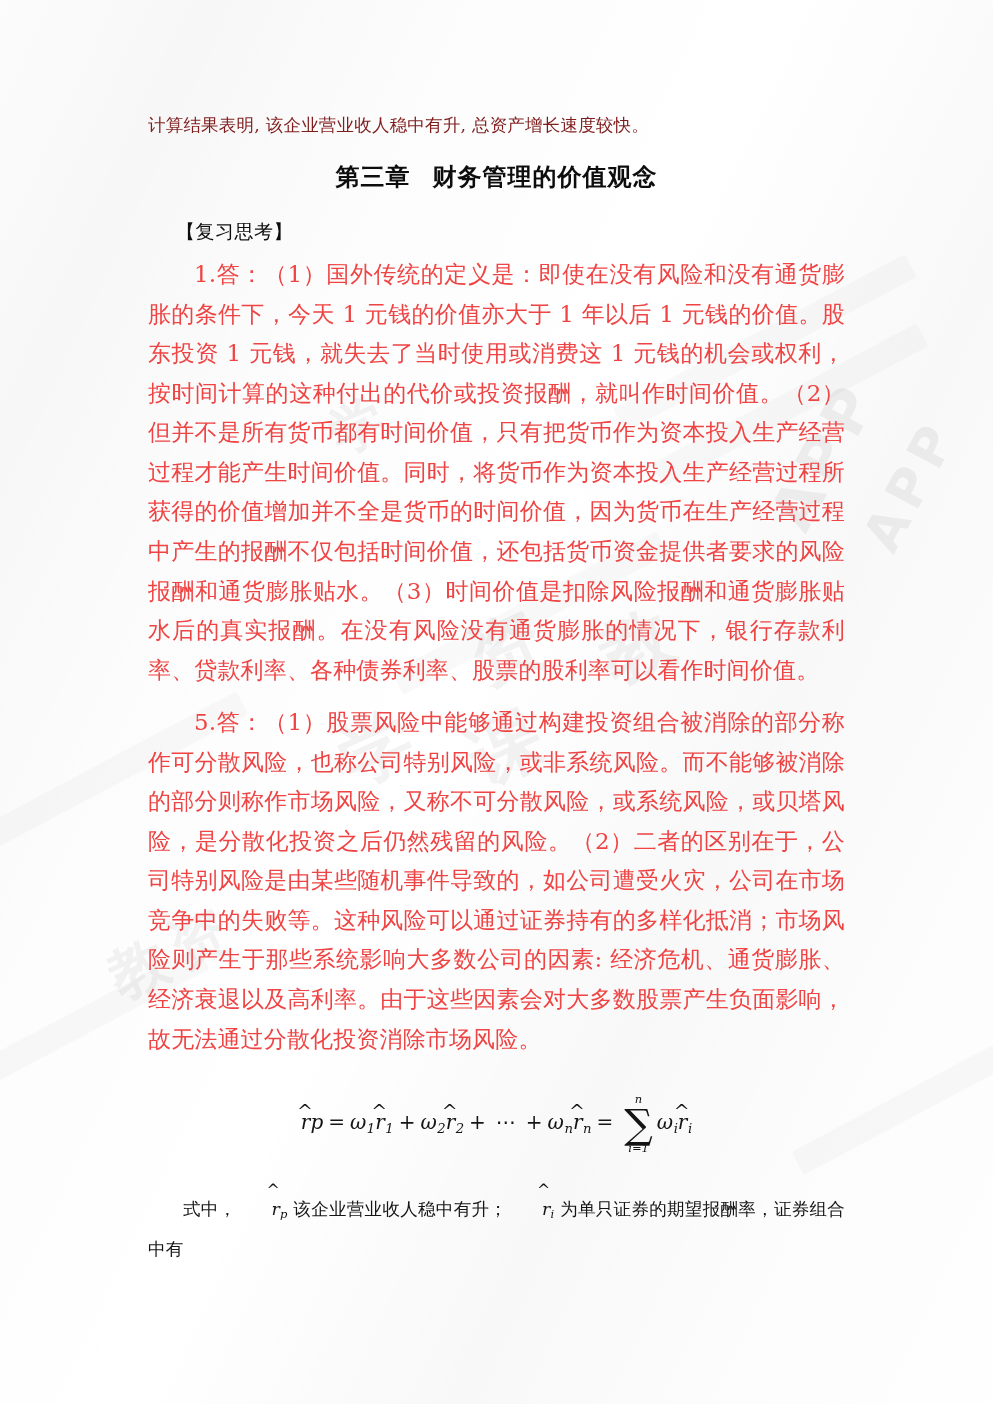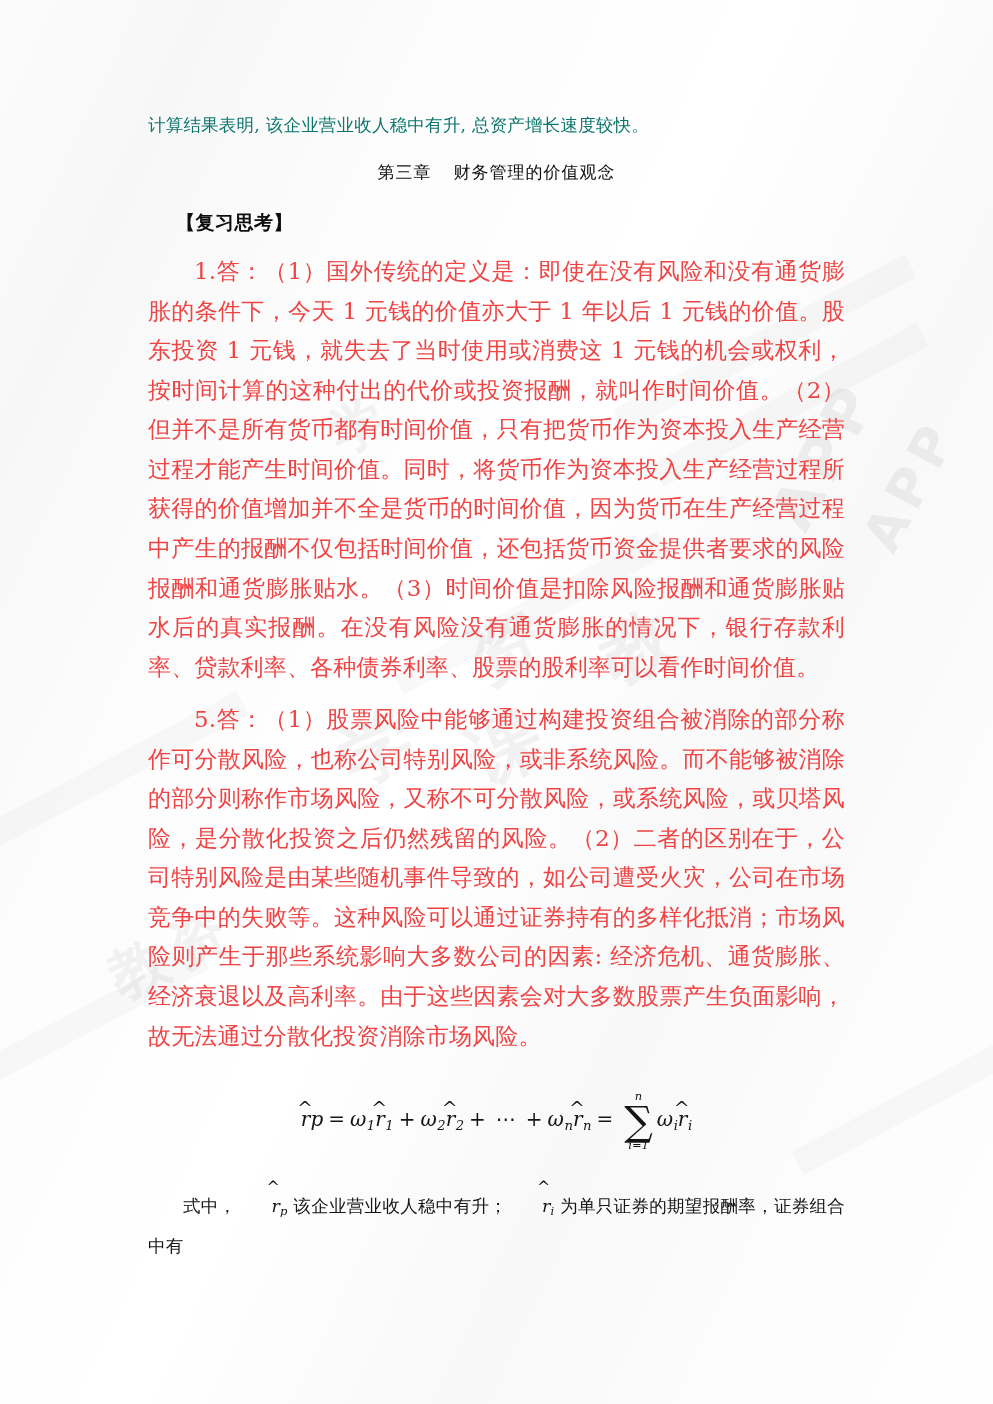--- a/index.html
+++ b/index.html
@@ -69,42 +69,42 @@
   .content {
     position: relative;
     z-index: 2;
     padding: 112px 148px 0 148px;
     box-sizing: border-box;
   }
 
   .lead-line {
     font-size: 17.5px;
     line-height: 1.55;
-    color: #0f766e;
+    color: #7f1d1d;
     margin: 0 0 22px 0;
     letter-spacing: 0.2px;
   }
 
   .chapter-title {
     text-align: center;
     font-family: "DejaVu Sans", "Liberation Sans", sans-serif;
-    font-weight: 400;
-    font-size: 17px;
+    font-weight: 700;
+    font-size: 24px;
     color: #0d0d0d;
     margin: 6px 0 26px 0;
     letter-spacing: 1px;
   }
   .chapter-title .ch-num { margin-right: 22px; }
 
   .section-head {
     font-family: "DejaVu Sans", "Liberation Sans", sans-serif;
-    font-weight: 700;
+    font-weight: 400;
     font-size: 19px;
     color: #0d0d0d;
-    margin: 0 0 16px 0;
+    margin: 0 0 10px 0;
     padding-left: 28px;
     letter-spacing: 0.5px;
   }
 
   .para {
     font-size: 23px;
     line-height: 1.72;
     color: #ef4444;
     margin: 0 0 13px 0;
     text-align: justify;

